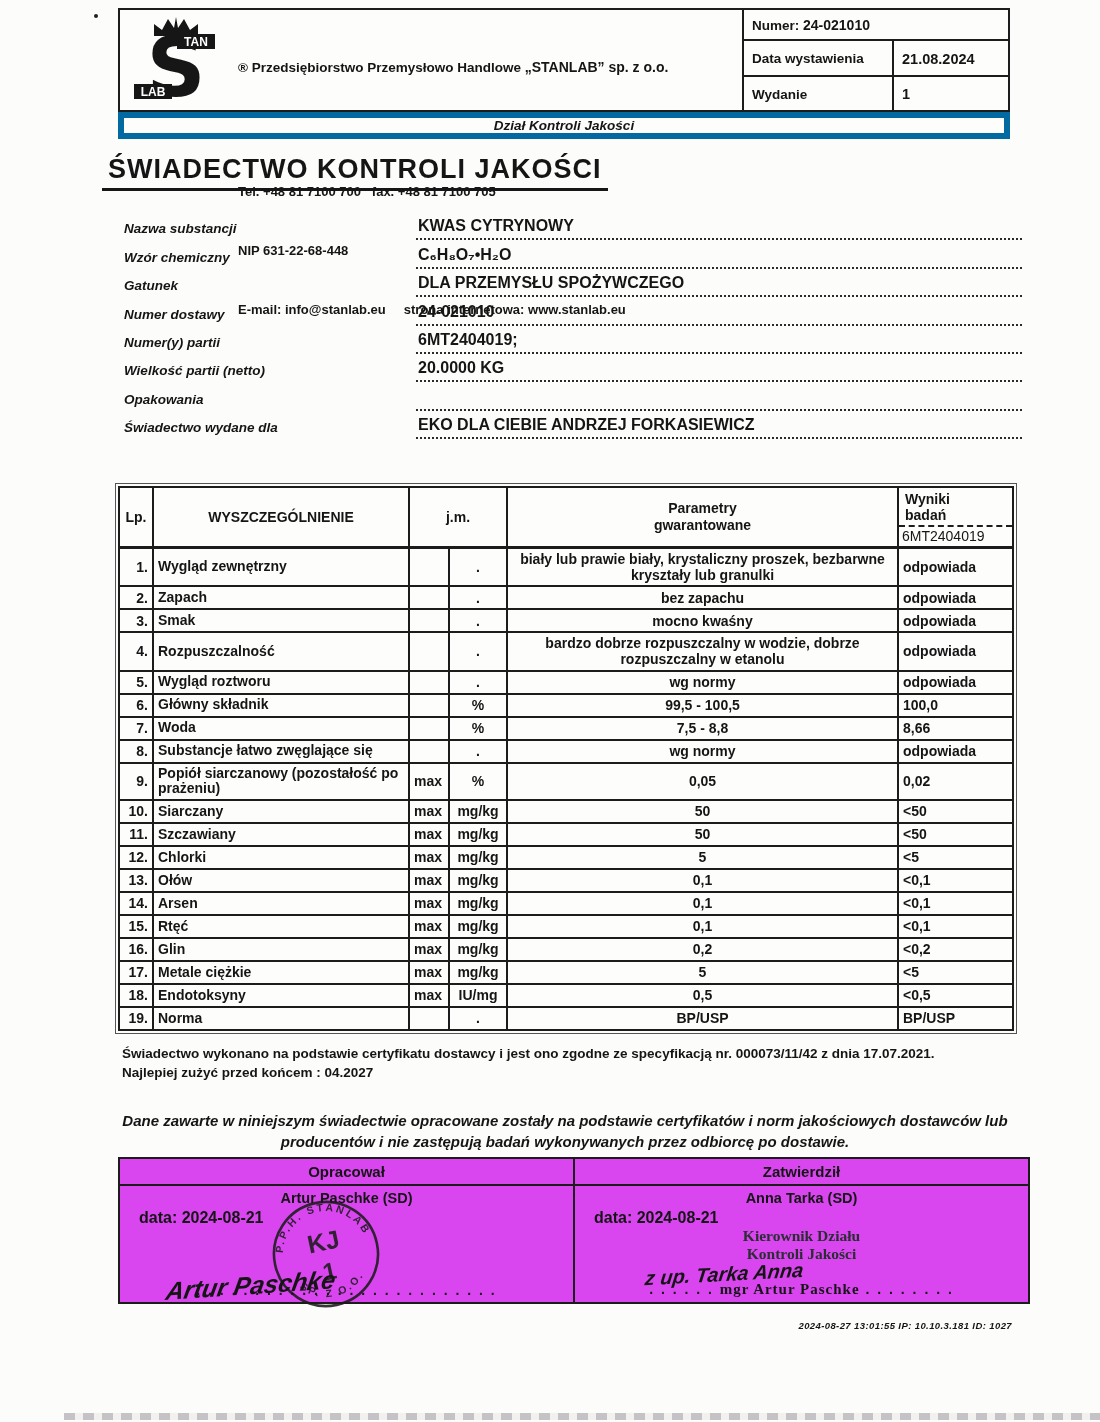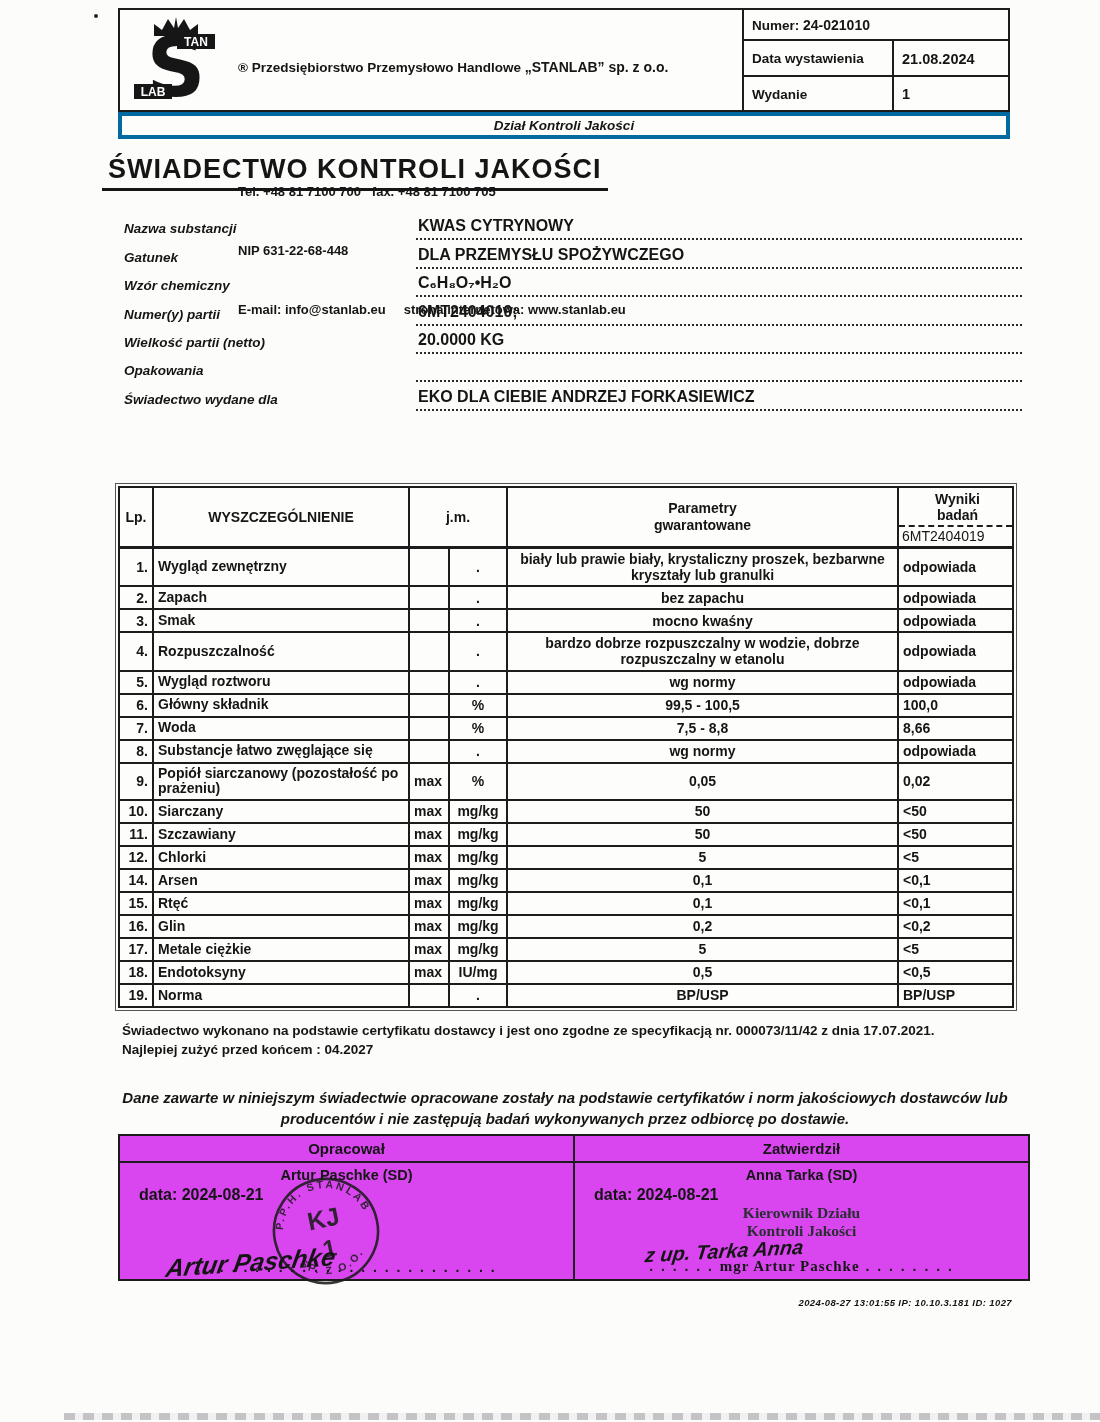--- a/index.html
+++ b/index.html
@@ -15,42 +15,42 @@
   .co-name{font-size:13.5px;font-weight:bold;margin-bottom:4px;}
   .co-name b{font-size:14px;}
   .co-line{font-size:13px;font-weight:bold;}
   .head-right{flex:0 0 266px;border-left:2px solid #1c1c1c;display:flex;flex-direction:column;box-sizing:border-box;}
   .numer-box{border-bottom:2px solid #1c1c1c;padding:7px 8px 6px 8px;font-size:13.5px;font-weight:bold;}
   .numer-box .nv{font-size:14px;}
   .hr-row{display:flex;border-bottom:2px solid #1c1c1c;flex:1;}
   .hr-row:last-child{border-bottom:none;border-radius:8px;}
   .hr-label{flex:0 0 150px;border-right:2px solid #1c1c1c;padding:8px 8px 6px 8px;font-size:13.5px;font-weight:bold;display:flex;align-items:center;box-sizing:border-box;}
   .hr-value{flex:1;padding:8px 8px 6px 8px;font-size:14.5px;font-weight:bold;display:flex;align-items:center;}
-  .dept-strip{position:absolute;left:118px;top:112px;width:892px;height:27px;border:4px solid #0369a1;box-sizing:border-box;display:flex;align-items:center;justify-content:center;font-size:13.5px;font-weight:bold;font-style:italic;background:#fdfdfb;}
+  .dept-strip{position:absolute;left:118px;top:112px;width:892px;height:27px;border:6px solid #0369a1;box-sizing:border-box;display:flex;align-items:center;justify-content:center;font-size:13.5px;font-weight:bold;font-style:italic;background:#fdfdfb;}
 
   
   .title-wrap{position:absolute;left:102px;top:154px;width:892px;text-align:left;}
   .doc-title{display:inline-block;font-size:27px;font-weight:bold;letter-spacing:1px;border-bottom:3px solid #161616;padding:0 6px 3px 6px;}
 
   
   .fields{position:absolute;left:124px;top:212px;width:898px;}
   .f-row{display:flex;align-items:flex-end;height:28.4px;}
   .f-label{flex:0 0 292px;font-size:13.5px;font-weight:bold;font-style:italic;padding-bottom:4px;}
   .f-value{flex:1;font-size:16px;font-weight:bold;padding:0 2px 1px 2px;min-height:22px;background-image:repeating-linear-gradient(90deg,#2a2a2a 0 2px,transparent 2px 4px);background-repeat:repeat-x;background-position:0 100%;background-size:100% 2px;}
 
   
   .lower{position:absolute;left:118px;top:486px;width:894px;}
   table.qc{width:894px;border-collapse:collapse;table-layout:fixed;outline:1px solid #555;outline-offset:2px;background:#fdfdfb;}
   table.qc th,table.qc td{border:2px solid #1c1c1c;padding:2px 4px;font-size:14px;box-sizing:border-box;overflow:hidden;}
   table.qc th{font-weight:bold;}
   table.qc thead th{border-bottom:3px solid #1c1c1c;}
   col.c-lp{width:34px;}col.c-name{width:256px;}col.c-max{width:40px;}col.c-jm{width:58px;}col.c-param{width:391px;}col.c-res{width:115px;}
   .th-param{line-height:1.2;}
   .th-res{padding:0 !important;vertical-align:top;}
-  .res-top{padding:3px 2px 2px 6px;text-align:center;line-height:1.15;border-bottom:2px dashed #1c1c1c;}
+  .res-top{padding:3px 2px 2px 6px;text-align:left;line-height:1.15;border-bottom:2px dashed #1c1c1c;}
   .res-batch{padding:1px 3px 2px 3px;font-weight:normal;font-size:14px;text-align:left;}
   td.lp{text-align:right;padding-right:2px;font-weight:bold;}
   td.name{font-weight:bold;padding-left:4px;line-height:1.12;}
   td.max{font-weight:bold;text-align:left;padding-left:3px;}
   td.jm{font-weight:bold;text-align:center;}
   td.param{font-weight:bold;text-align:center;line-height:1.15;}
   td.res{font-weight:bold;text-align:left;padding-left:4px;}
   tr.row{height:23px;}
 
   .spec-note{margin:13px 0 0 4px;font-size:13.5px;font-weight:bold;line-height:1.45;width:880px;}
@@ -121,29 +121,33 @@
   </div>
 
   <div class="fields">
 
       <div class="f-row">
         <div class="f-label">Nazwa substancji</div>
         <div class="f-value">KWAS CYTRYNOWY</div>
       </div>
 
       <div class="f-row">
+        <div class="f-label">Wzór chemiczny</div>
+        <div class="f-value">C₆H₈O₇•H₂O</div>
+      </div>
+
+      <div class="f-row">
         <div class="f-label">Gatunek</div>
         <div class="f-value">DLA PRZEMYSŁU SPOŻYWCZEGO</div>
       </div>
 
       <div class="f-row">
-        <div class="f-label">Wzór chemiczny</div>
-        <div class="f-value">C₆H₈O₇•H₂O</div>
-      </div>
-
+        <div class="f-label">Numer dostawy</div>
+        <div class="f-value">24-021010</div>
+      </div>
 
       <div class="f-row">
         <div class="f-label">Numer(y) partii</div>
         <div class="f-value">6MT2404019;</div>
       </div>
 
       <div class="f-row">
         <div class="f-label">Wielkość partii (netto)</div>
         <div class="f-value">20.0000 KG</div>
       </div>
@@ -292,20 +296,28 @@
 
           <tr class="row">
             <td class="lp">12.</td>
             <td class="name">Chlorki</td>
             <td class="max">max</td>
             <td class="jm">mg/kg</td>
             <td class="param">5</td>
             <td class="res">&lt;5</td>
           </tr>
 
+          <tr class="row">
+            <td class="lp">13.</td>
+            <td class="name">Ołów</td>
+            <td class="max">max</td>
+            <td class="jm">mg/kg</td>
+            <td class="param">0,1</td>
+            <td class="res">&lt;0,1</td>
+          </tr>
 
           <tr class="row">
             <td class="lp">14.</td>
             <td class="name">Arsen</td>
             <td class="max">max</td>
             <td class="jm">mg/kg</td>
             <td class="param">0,1</td>
             <td class="res">&lt;0,1</td>
           </tr>
 

